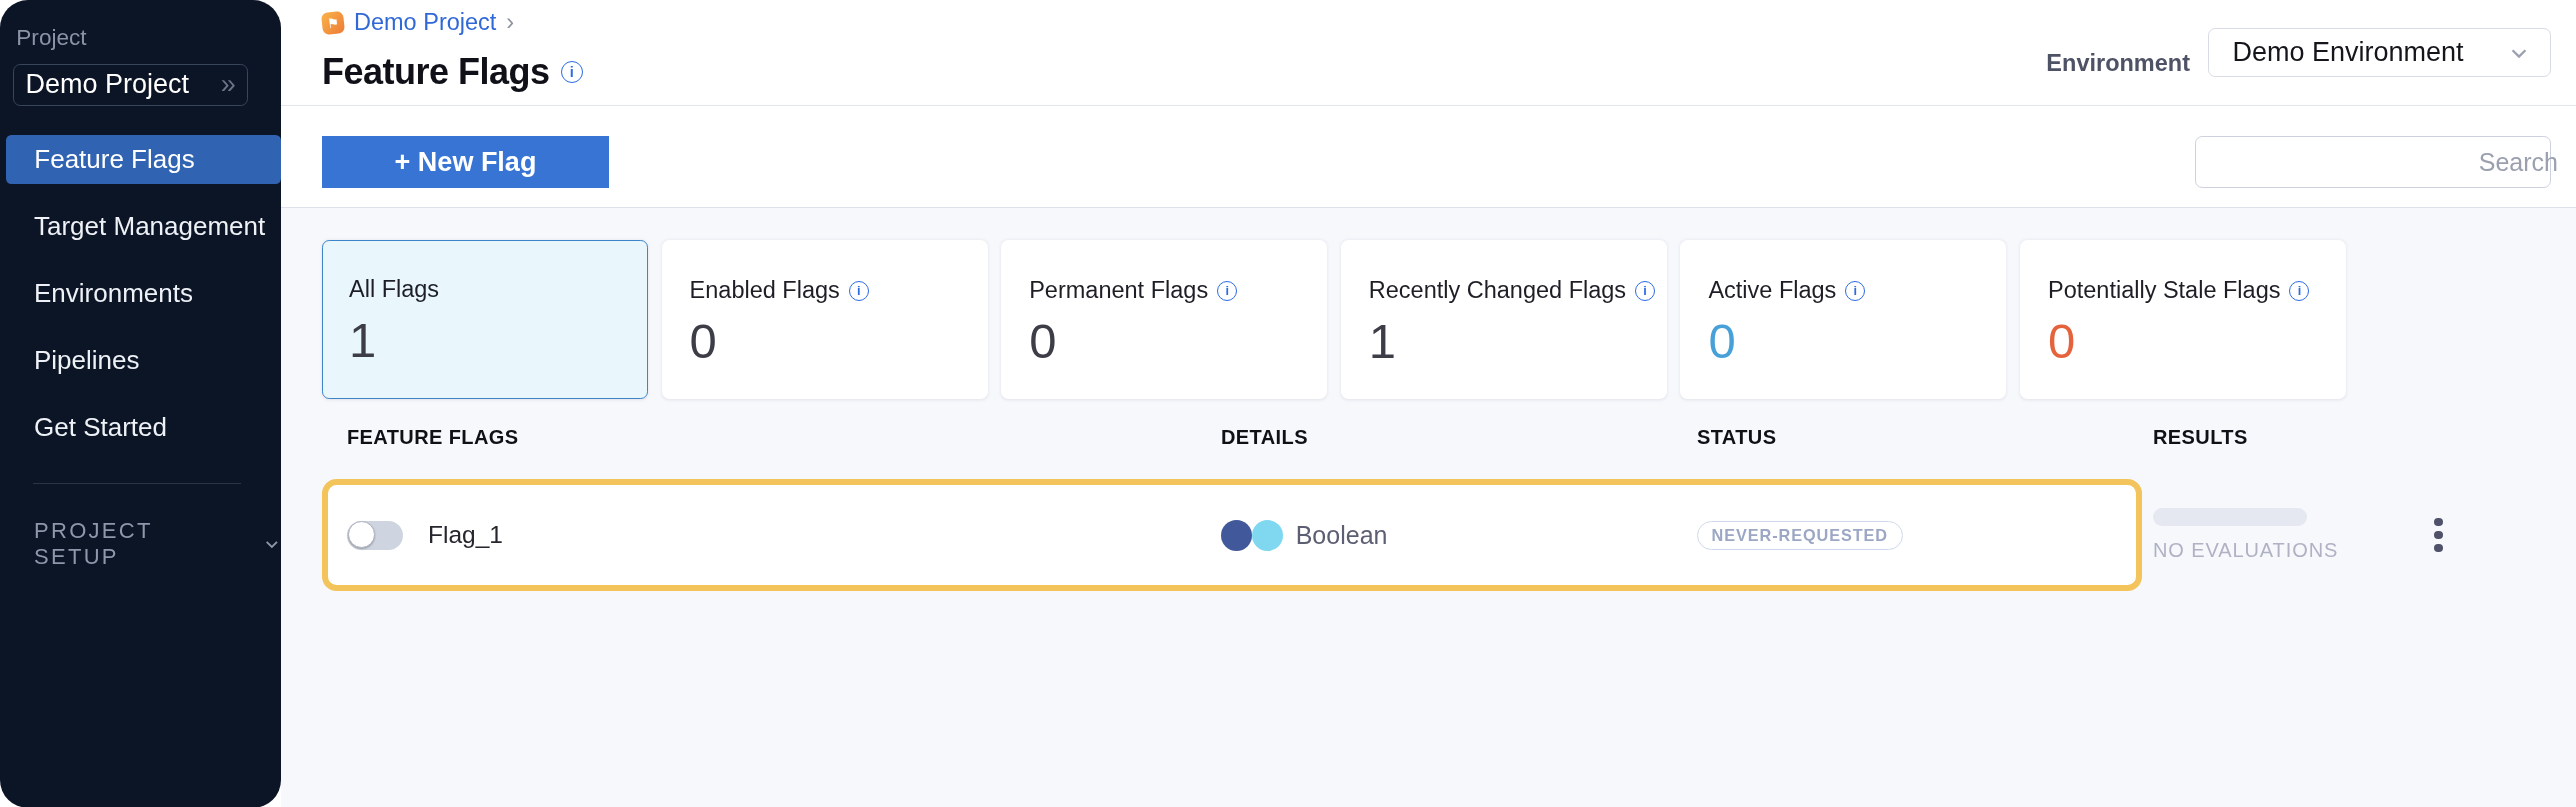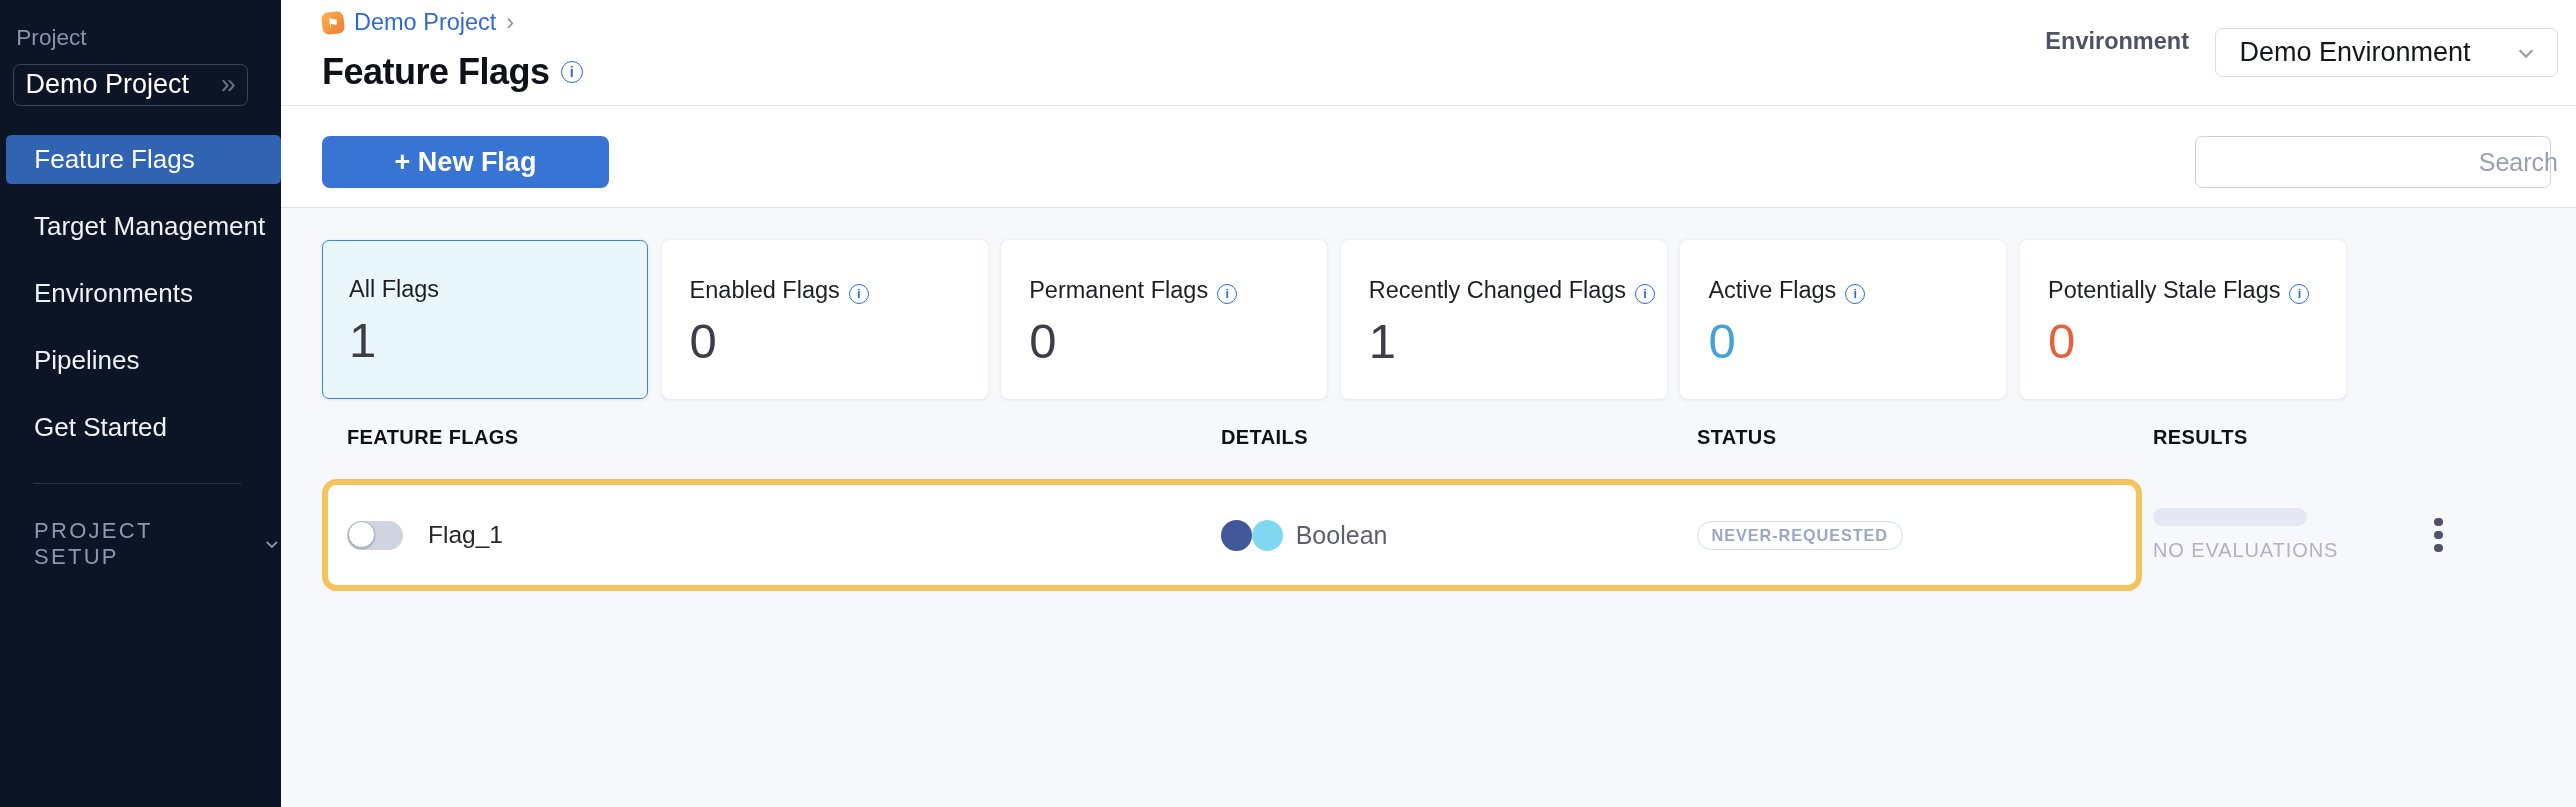--- a/index.html
+++ b/index.html
@@ -1,20 +1,20 @@
 <!DOCTYPE html>
 <html style="font-size:14.5px"><head>
 <meta charset="utf-8">
 <style>
   * { margin:0; padding:0; box-sizing:border-box; }
   html,body { width:2576px; height:808px; overflow:hidden; }
   body { font-family:"Liberation Sans", sans-serif; background:#ffffff; position:relative; }
 
   
-  .sidebar { position:absolute; left:0; top:0; width:281px; height:808px; background:#0c1526; color:#eef1f6; }
+  .sidebar { position:absolute; left:0; top:0; width:281px; height:808px; background:#0c1526; color:#eef1f6;border-radius:28px; }
   .project-label { margin:25px 0 12.7px 16.3px; font-size:22.6px; color:#8b93a6; }
   .project-selector { margin:0 0 0 12.7px; width:235px; height:42px; border:0.9px solid #39455c; border-radius:7.2px;
      display:flex; align-items:center; justify-content:space-between; padding:0 14.5px 0 11.8px; cursor:pointer; }
   .project-selector .name { font-size:27px; color:#ffffff; }
   .project-selector .expand { font-size:27px; color:#6b7386; letter-spacing:-3.6px; }
   .nav { margin-top:29px; }
   .nav-item { height:49px; margin:0 0 18px 0; display:flex; align-items:center; padding-left:34px;
      font-size:26px; color:#eef1f6; cursor:pointer; }
   .nav-item.active { background:#3064b2; margin-left:6.3px; padding-left:28px; border-radius:5.4px; color:#ffffff; }
   .sidebar-divider { height:0.9px; background:#2a3447; margin:31px 40px 0 33px; }
@@ -28,44 +28,44 @@
   .page-header { height:106px; background:#ffffff; border-bottom:0.9px solid #e4e6ee; position:relative; }
   .breadcrumb { position:absolute; left:41px; top:9px; display:flex; align-items:center; gap:10px; }
   .flag-app-icon { width:22px; height:22px; border-radius:6.3px; background:linear-gradient(135deg,#f9b44a,#ee7a36);
      display:flex; align-items:center; justify-content:center; color:#ffffff; font-size:13.6px; transform:rotate(-6deg); }
   .crumb-link { font-size:23.5px; color:#3069d6; cursor:pointer; }
   .crumb-sep { font-size:23.5px; color:#8d93a0; }
   .page-title-row { position:absolute; left:41px; top:51px; display:flex; align-items:center; gap:11px; }
   .page-title { font-size:36px; font-weight:bold; color:#101018; letter-spacing:-0.5px; }
   .info-icon { width:22.6px; height:22.6px; border:1.8px solid #2b6be4; border-radius:50%; color:#2b6be4;
      font-size:14.5px; font-weight:bold; display:flex; align-items:center; justify-content:center; flex:0 0 auto; }
-  .env-group { position:absolute; right:18px; top:28px; display:flex; align-items:flex-start; gap:26px; }
+  .env-group { position:absolute; right:25px; top:28px; display:flex; align-items:flex-end; gap:18px; }
   .env-label { font-size:23.5px; font-weight:bold; color:#4e5265; }
   .env-select { width:343px; height:49px; border:0.9px solid #d8dbe6; border-radius:7.2px; background:#fff;
      display:flex; align-items:center; justify-content:space-between; padding:0 20px 0 23.5px; cursor:pointer; }
   .env-select .env-value { font-size:27px; color:#15161c; }
   .chev-down-sm { width:22px; height:22px; }
 
   .toolbar { height:102px; background:#ffffff; border-bottom:0.9px solid #dfe1ea; position:relative; }
   .btn-new-flag { position:absolute; left:41px; top:30px; width:287px; height:52px; background:#3774d3; border:none;
-     border-radius:8px; color:#ffffff; font-size:27px; font-weight:bold; font-family:"Liberation Sans",sans-serif; cursor:pointer; }
+     border-radius:0; color:#ffffff; font-size:27px; font-weight:bold; font-family:"Liberation Sans",sans-serif; cursor:pointer; }
   .search-box { position:absolute; right:25px; top:30px; width:356px; height:52px; border:0.9px solid #cdd1de;
      border-radius:7.2px; background:#fff; display:flex; align-items:center; padding:0 18px; gap:22px; }
   .search-box input { border:none; outline:none; flex:1; font-size:25px; color:#2a2c36;
      font-family:"Liberation Sans",sans-serif; background:transparent;text-align:right; }
   .search-box input::placeholder { color:#9aa0af; }
 
   .content { height:600px; background:#f7f8fc; padding:32px 0 0 41px; }
 
   
   .cards-row { display:flex; gap:13.6px; }
   .stat-card { width:326px; height:159px; background:#ffffff; border:0.9px solid #ffffff; border-radius:7.2px;
      box-shadow:0 0.9px 3.6px rgba(40,41,61,0.10); padding:36px 0 0 27px; cursor:pointer; }
   .stat-card.selected { background:#e9f7fd; border:1.8px solid #3c85c8; padding:35px 0 0 26px; }
-  .card-label-row { display:flex; align-items:flex-end; gap:9px; }
+  .card-label-row { display:flex; align-items:center; gap:9px; }
   .card-label { font-size:23.5px; color:#1e1f26; }
   .card-info { width:20px; height:20px; border-width:1.8px; font-size:12.7px; }
   .card-value { margin-top:12.7px; font-size:49px; color:#3c3d47; line-height:1; }
 
   
   .table-header { display:grid; grid-template-columns:874px 476px 456px 1fr; padding-left:25px; margin-top:22px; height:33px;
      align-items:center; }
   .col-head { font-size:20px; font-weight:bold; color:#101117; letter-spacing:0.4px; }
 
   .flag-row { margin-top:25px; width:1820px; height:112px; border:6.3px solid #f4c45c; border-radius:14.5px;

